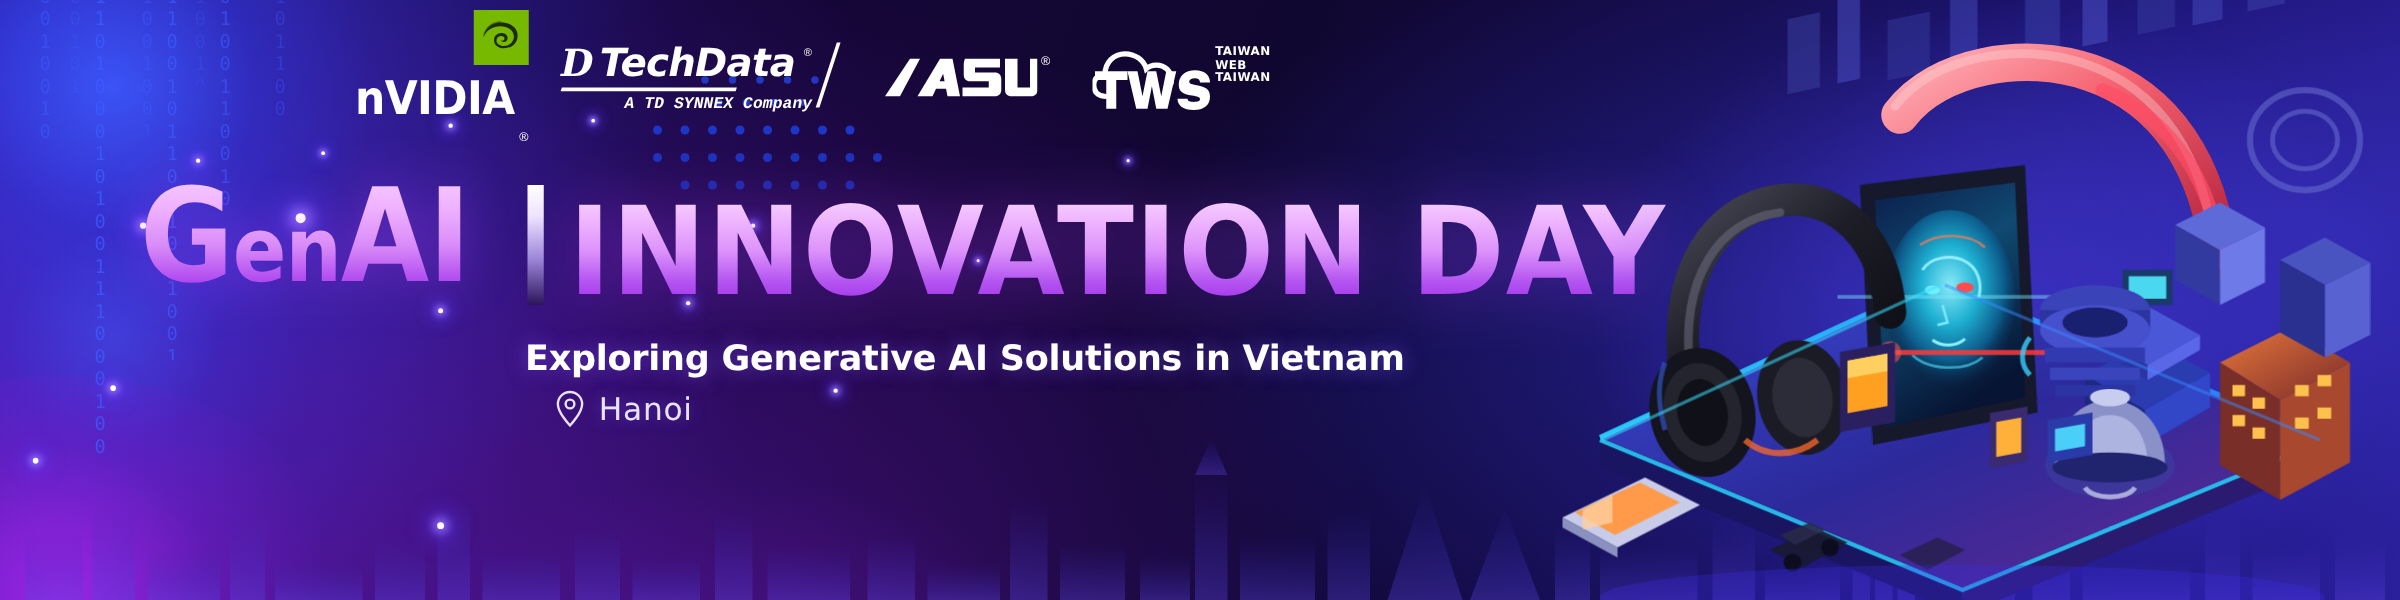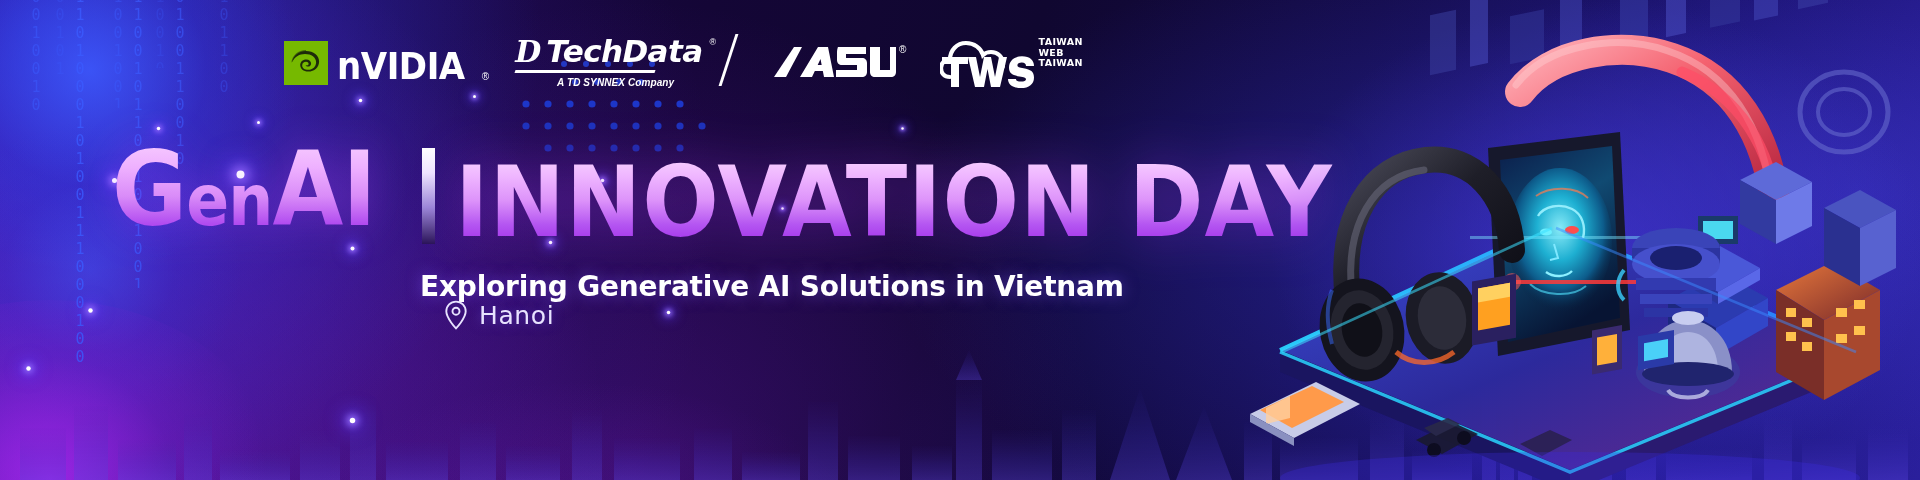--- a/index.html
+++ b/index.html
@@ -37,21 +37,21 @@
   .glow-blue{
     position:absolute; border-radius:50%; pointer-events:none;
     background:radial-gradient(circle, rgba(60,90,255,.85) 0%, rgba(40,60,230,.25) 40%, rgba(30,40,200,0) 72%);
   }
 
   
   .logos{
     position:absolute; left:284px; top:34px; height:58px;
     display:flex; align-items:center; gap:0;
   }
-  .logo-nvidia{ display:flex; align-items:flex-end; gap:9px; }
+  .logo-nvidia{ display:flex; align-items:flex-end; gap:9px;flex-direction:column; }
   .nv-eye{ width:44px; height:44px; background:#76b900; position:relative; flex:0 0 auto; }
   .nv-eye svg{ position:absolute; inset:0; }
   .nv-word{
     color:#fff; font-weight:700; font-size:37px; line-height:36px;
     letter-spacing:-.5px; font-family:"DejaVu Sans", sans-serif;
     transform:scaleX(.92); transform-origin:left bottom;
   }
   .nv-reg{ color:#fff; font-size:10px; line-height:10px; margin-left:-3px; margin-bottom:3px; }
 
   .logo-techdata{ position:relative; margin-left:26px; padding-bottom:2px; }
@@ -66,22 +66,22 @@
   }
   .td-reg{
     color:#fff; font-size:9px; line-height:9px; align-self:flex-start; margin-top:2px; margin-left:1px;
   }
   .td-rule{
     position:relative; margin-top:3px; height:3px; width:140px; background:#fff;
     transform:skewX(-18deg); transform-origin:left center;
   }
   .td-tag{
     margin-top:4px; color:#fff; font-style:italic; font-weight:700;
-    font-size:10px; line-height:11px; letter-spacing:.1px; text-align:center;
-    font-family:Liberation Sans, sans-serif; white-space:nowrap;
+    font-size:13px; line-height:11px; letter-spacing:.1px; text-align:right;
+    font-family:Liberation Mono, monospace; white-space:nowrap;
   }
   .td-slash{
     position:absolute; right:-14px; top:-2px; width:3px; height:52px; background:#fff;
     transform:skewX(-18deg);
   }
 
   .logo-asus{ margin-left:56px; display:flex; align-items:flex-start; }
   .asus-word{ position:relative; }
   .asus-reg{ color:#fff; font-size:10px; line-height:10px; margin-left:3px; margin-top:2px; }
 
@@ -122,21 +122,21 @@
 
   
   .subtitle{
     position:absolute; left:420px; top:272px;
     color:#fff; font-weight:700; font-size:28px; line-height:30px;
     letter-spacing:-.2px; white-space:nowrap;
     font-family:"DejaVu Sans", sans-serif;
     text-shadow:0 0 16px rgba(130,90,255,.55);
   }
   .meta{
-    position:absolute; left:444px; top:300px; display:flex; align-items:flex-start; gap:87px;
+    position:absolute; left:444px; top:312px; display:flex; align-items:flex-start; gap:87px;
   }
   .meta-item{ display:flex; align-items:center; gap:11px; }
   .meta-item .mi-ico{ flex:0 0 auto; display:block; }
   .meta-item .mi-txt{
     color:#e8e3ff; font-size:25px; line-height:27px; font-weight:400; letter-spacing:.6px;
     font-family:"DejaVu Sans", sans-serif; white-space:nowrap;
     text-shadow:0 0 12px rgba(120,90,255,.5);
   }
 
   

